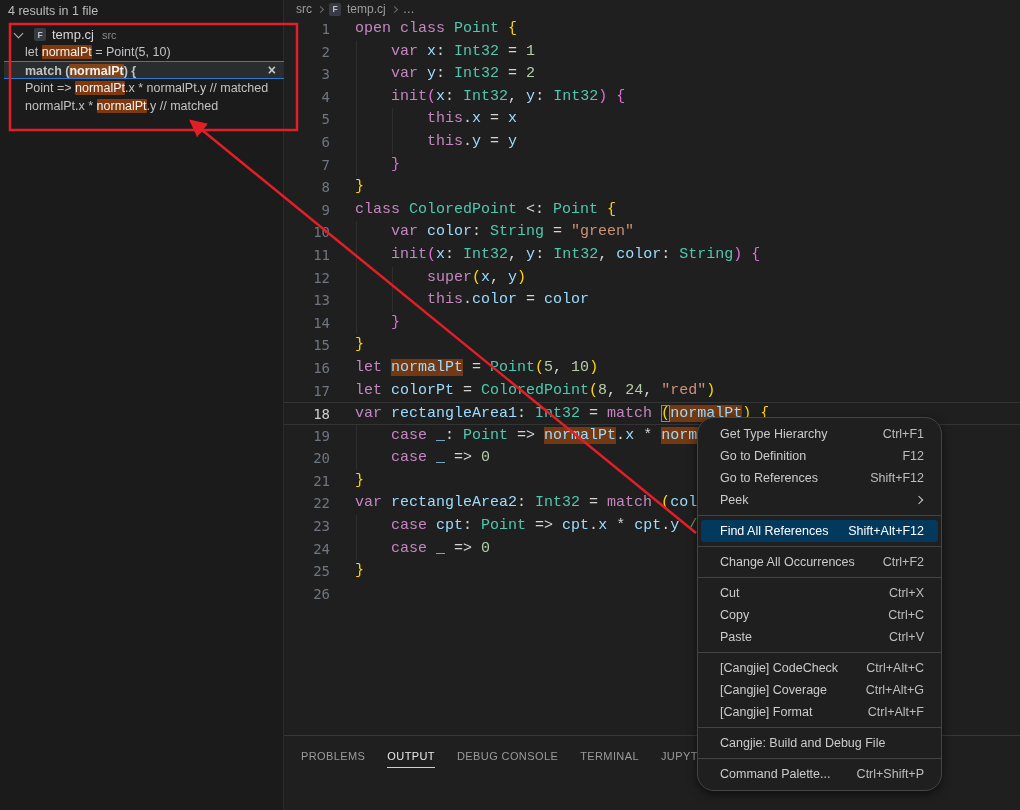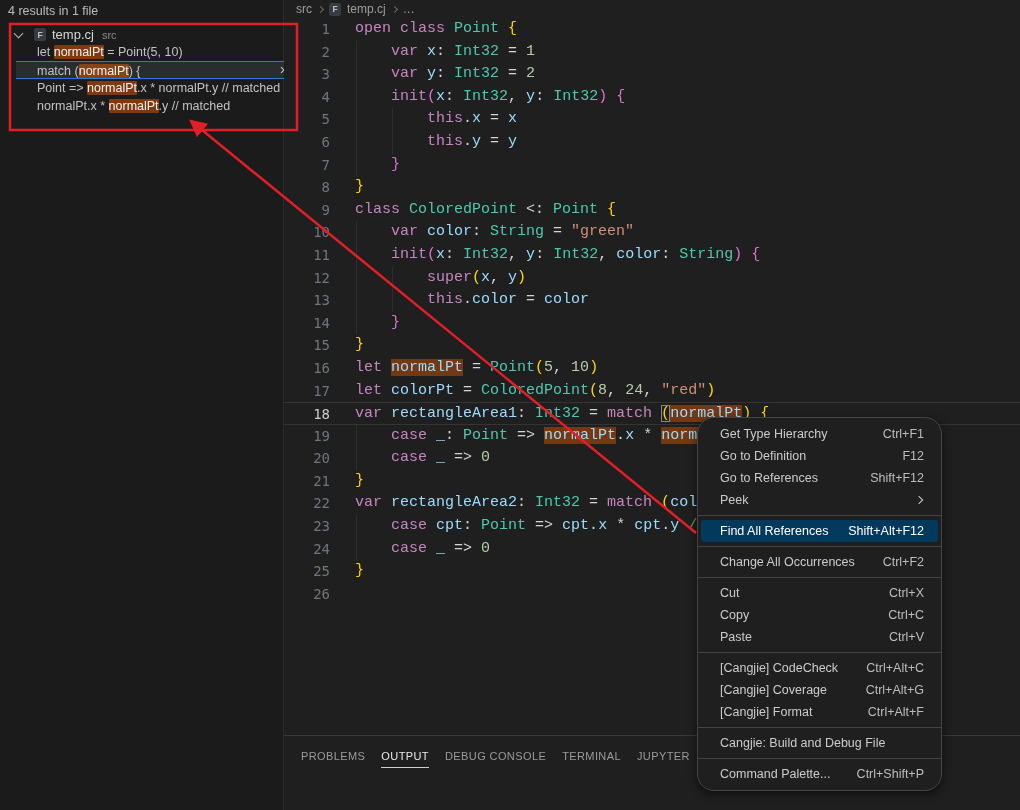--- a/index.html
+++ b/index.html
@@ -13,24 +13,24 @@
   .results-header { position:absolute; left:8px; top:4px; font-size:12.5px; color:#bcbcbc; }
   .file-row { position:absolute; left:0; top:25px; width:284px; height:19px;
               display:flex; align-items:center; cursor:pointer; }
   .chev-down { width:7px; height:7px; border-left:1.6px solid #b6b6b6; border-bottom:1.6px solid #b6b6b6;
                transform:rotate(-45deg); margin-left:15px; margin-top:-3px; }
   .cj-icon { display:inline-flex; align-items:center; justify-content:center;
              width:12px; height:13px; margin-left:12px; border-radius:2px;
              background:#373c42; color:#b9c0c7; font-size:8.5px; font-weight:bold; }
   .file-name { margin-left:6px; font-size:13px; color:#d7d7d7; }
   .file-path { margin-left:8px; font-size:11px; color:#8b8b8b; }
-  .result-row { position:absolute; left:16px; width:284px; height:18px; line-height:18px;
+  .result-row { position:absolute; left:4px; width:284px; height:18px; line-height:18px;
                 padding-left:21px; font-size:12.5px; color:#c2c2c2; white-space:nowrap;
                 overflow:hidden; cursor:pointer; }
-  .result-row.selected { background:#2a2d2e; border-top:1px solid #2b7bd4; border-bottom:1px solid #2b7bd4; }
+  .result-row.selected { background:#2a2d2e; border-top:1px solid #2b7bd4; border-bottom:1px solid #2b7bd4;font-weight:bold; }
   .res-hl { background:rgba(234,92,0,0.48); color:#f2f2f2; border-radius:1px; }
   .row-close { position:absolute; right:12px; top:0; color:#c5c5c5; font-size:14px;
                line-height:17px; cursor:pointer; }
 
   
   .editor { position:absolute; left:284px; top:0; width:736px; height:735px; background:#1f1f1f; }
   .breadcrumb { position:absolute; left:12px; top:0; height:18px; display:flex;
                 align-items:center; gap:6px; font-size:12px; color:#9d9d9d; }
   .bc-chev { width:5px; height:5px; border-right:1.4px solid #6d6d6d; border-bottom:1.4px solid #6d6d6d;
              transform:rotate(-45deg); }
@@ -46,21 +46,21 @@
   .guide { position:absolute; top:0; width:1px; height:100%; background:#2e2e2e; }
   .kw{color:#c586c0;} .ty{color:#4ec9b0;} .vr{color:#9cdcfe;} .nm{color:#b5cea8;}
   .st{color:#ce9178;} .op{color:#d4d4d4;} .b1{color:#ffd700;} .b2{color:#da70d6;}
   .cm{color:#6a9955;} .pl{color:#d4d4d4;}
   .hl{background:rgba(234,92,0,0.42);}
   .bm{outline:1px solid #888; outline-offset:-1px;}
 
   
   .panel { position:absolute; left:284px; top:735px; width:736px; height:75px;
            background:#1f1f1f; border-top:1px solid #383838; }
-  .tabs { display:flex; gap:16px; padding:14px 0 0 17px; }
+  .tabs { display:flex; gap:22px; padding:14px 0 0 17px; }
   .tab { font-size:11px; letter-spacing:0.4px; color:#9b9b9b; padding-bottom:5px; cursor:pointer; }
   .tab.active { color:#e8e8e8; border-bottom:1px solid #cfcfcf; }
 
   
   .menu { position:absolute; left:697px; top:417px; width:245px; background:#1f1f1f;
           border:1px solid #454545; border-radius:17px; padding:5px 0;
           box-shadow:0 3px 10px rgba(0,0,0,0.55); z-index:40; }
   .menu-item { height:22px; margin:0 3px; padding:0 14px 0 19px; border-radius:3px;
                display:flex; align-items:center; justify-content:space-between;
                font-size:12.5px; color:#cccccc; cursor:pointer; }

